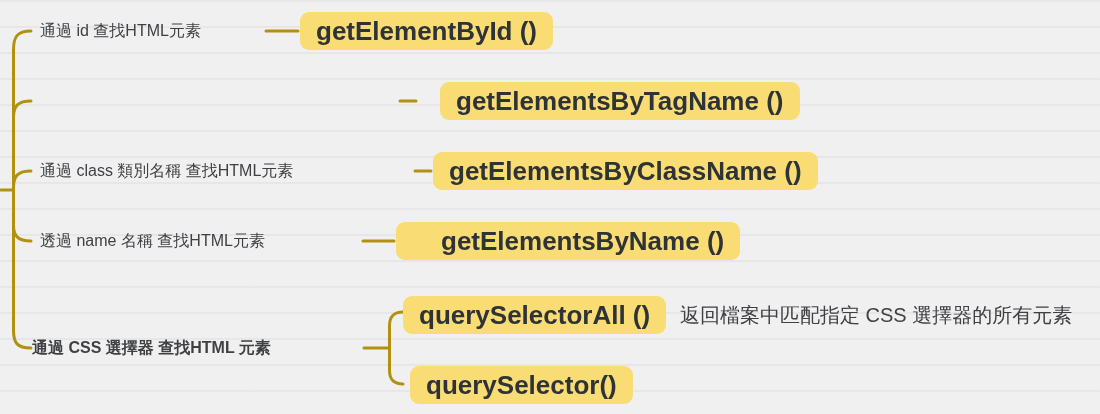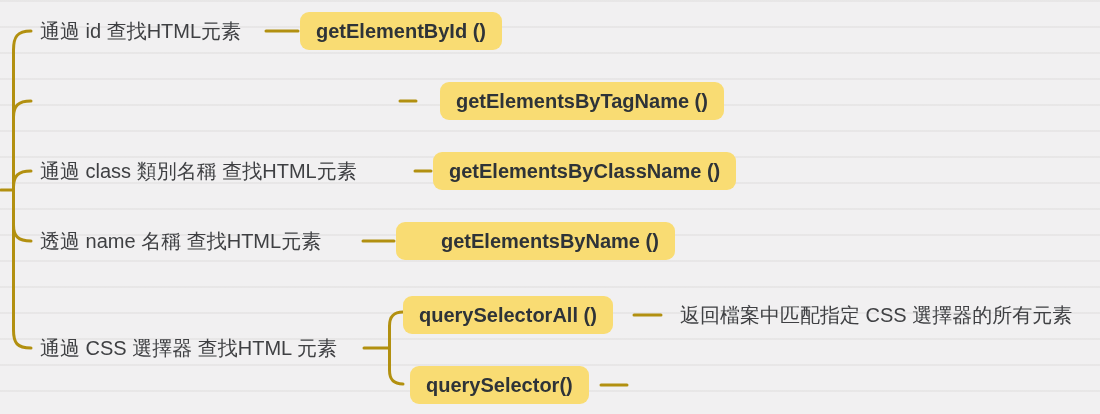--- a/index.html
+++ b/index.html
@@ -16,40 +16,40 @@
         rgba(150,145,140,0.10) 0px, rgba(150,145,140,0.10) 2px,
         rgba(0,0,0,0) 2px, rgba(0,0,0,0) 26px),
       #f1f0f1;
   }
   .connectors{
     position:absolute;left:0;top:0;width:1100px;height:414px;
     pointer-events:none;
   }
   .label{
     position:absolute;
-    font-size:20px;
+    font-size:16px;
     line-height:28px;
     color:#3f4043;
     white-space:nowrap;
   }
   .desc{
     position:absolute;
     font-size:20px;
     line-height:28px;
     color:#3f4043;
     white-space:nowrap;
   }
   .method-box{
     position:absolute;
     height:38px;
     line-height:38px;
     padding:0 16px;
     background:#f9dc73;
     border-radius:9px;
-    font-size:20px;
+    font-size:26px;
     font-weight:bold;
     color:#2e3338;
     white-space:nowrap;
   }
 </style>
 </head>
 <body>
 
 <div class="canvas">
 
@@ -73,21 +73,21 @@
       <path d="M 403 312 C 393 312 389.5 317 389.5 326 L 389.5 370 C 389.5 379 393 384 403 384"></path>
 
       <path d="M 634 315 H 661"></path>
       <path d="M 601 385 H 627"></path>
     </g>
   </svg>
 
   <div class="label" style="left:40px;top:17px;">通過 id 查找HTML元素</div>
   <div class="label" style="left:40px;top:227px;">透過 name 名稱 查找HTML元素</div>
   <div class="label" style="left:40px;top:157px;">通過 class 類別名稱 查找HTML元素</div>
-  <div class="label" style="left:40px;top:334px;">通過 CSS 選擇器 查找HTML 元素</div>
+  <div class="label" style="left:32px;top:334px;font-weight:bold;">通過 CSS 選擇器 查找HTML 元素</div>
 
   <div class="method-box" style="left:300px;top:12px;">getElementById ()</div>
   <div class="method-box" style="left:418px;top:82px;margin-left:22px;">getElementsByTagName ()</div>
   <div class="method-box" style="left:433px;top:152px;text-align:right;">getElementsByClassName ()</div>
   <div class="method-box" style="left:396px;top:222px;padding-left:45px;">getElementsByName ()</div>
   <div class="method-box" style="left:403px;top:296px;">querySelectorAll ()</div>
   <div class="method-box" style="left:410px;top:366px;">querySelector()</div>
 
   <div class="desc" style="left:680px;top:301px;">返回檔案中匹配指定 CSS 選擇器的所有元素</div>
 

